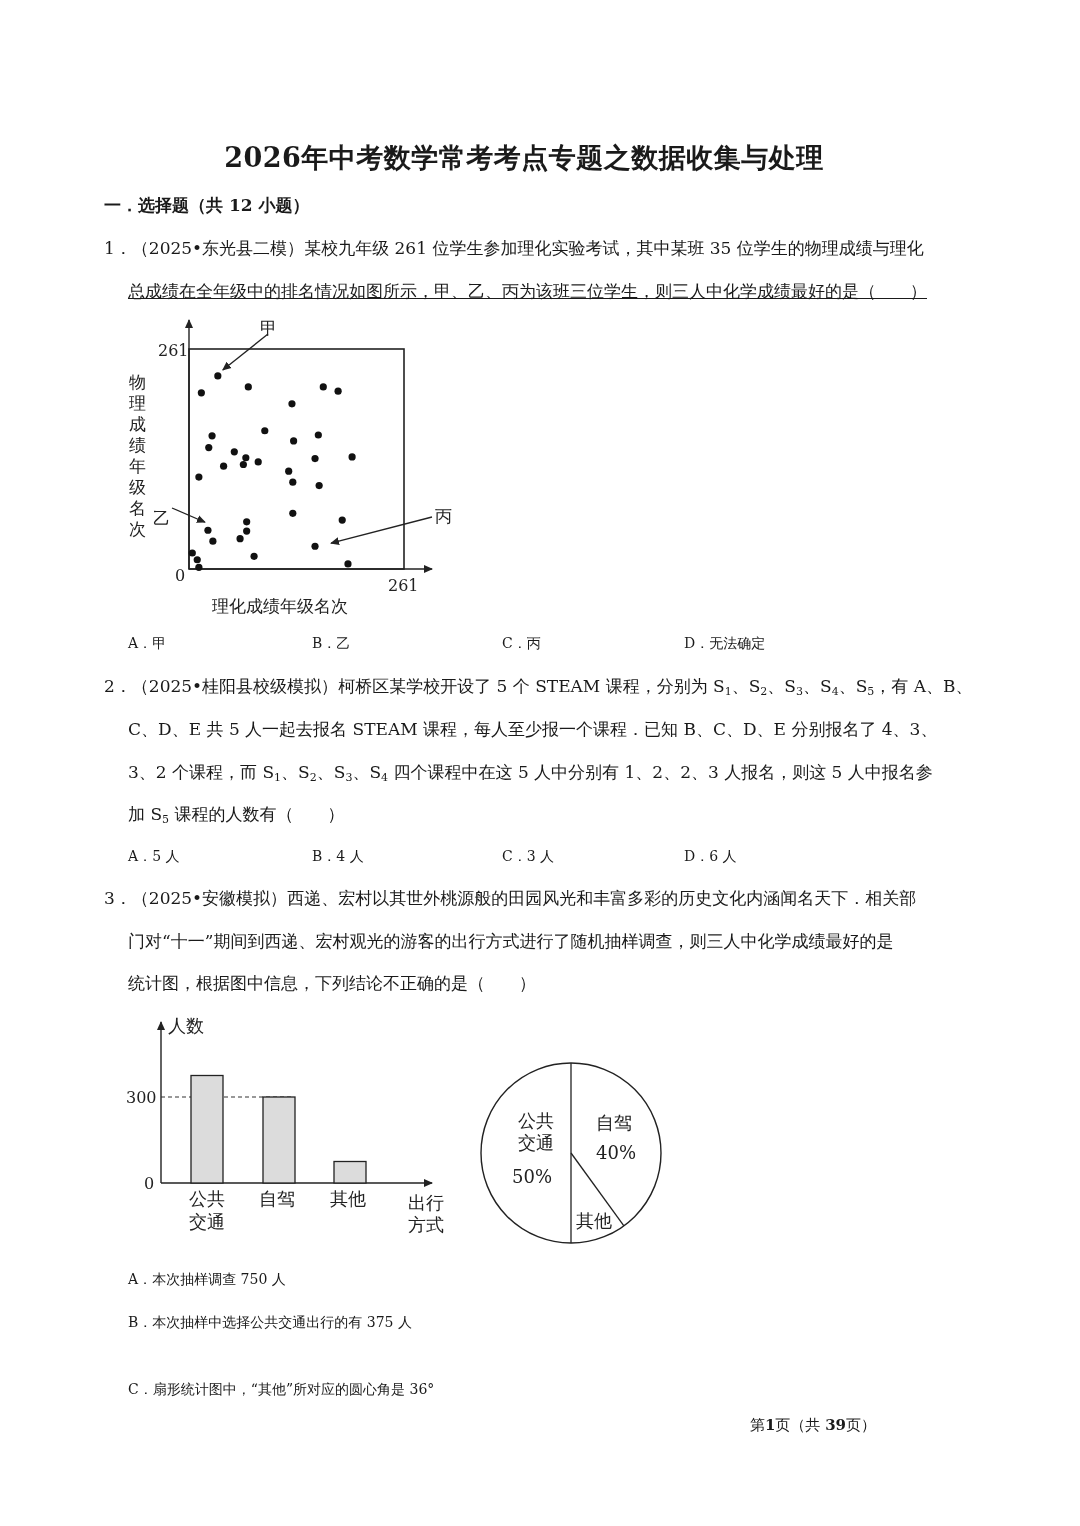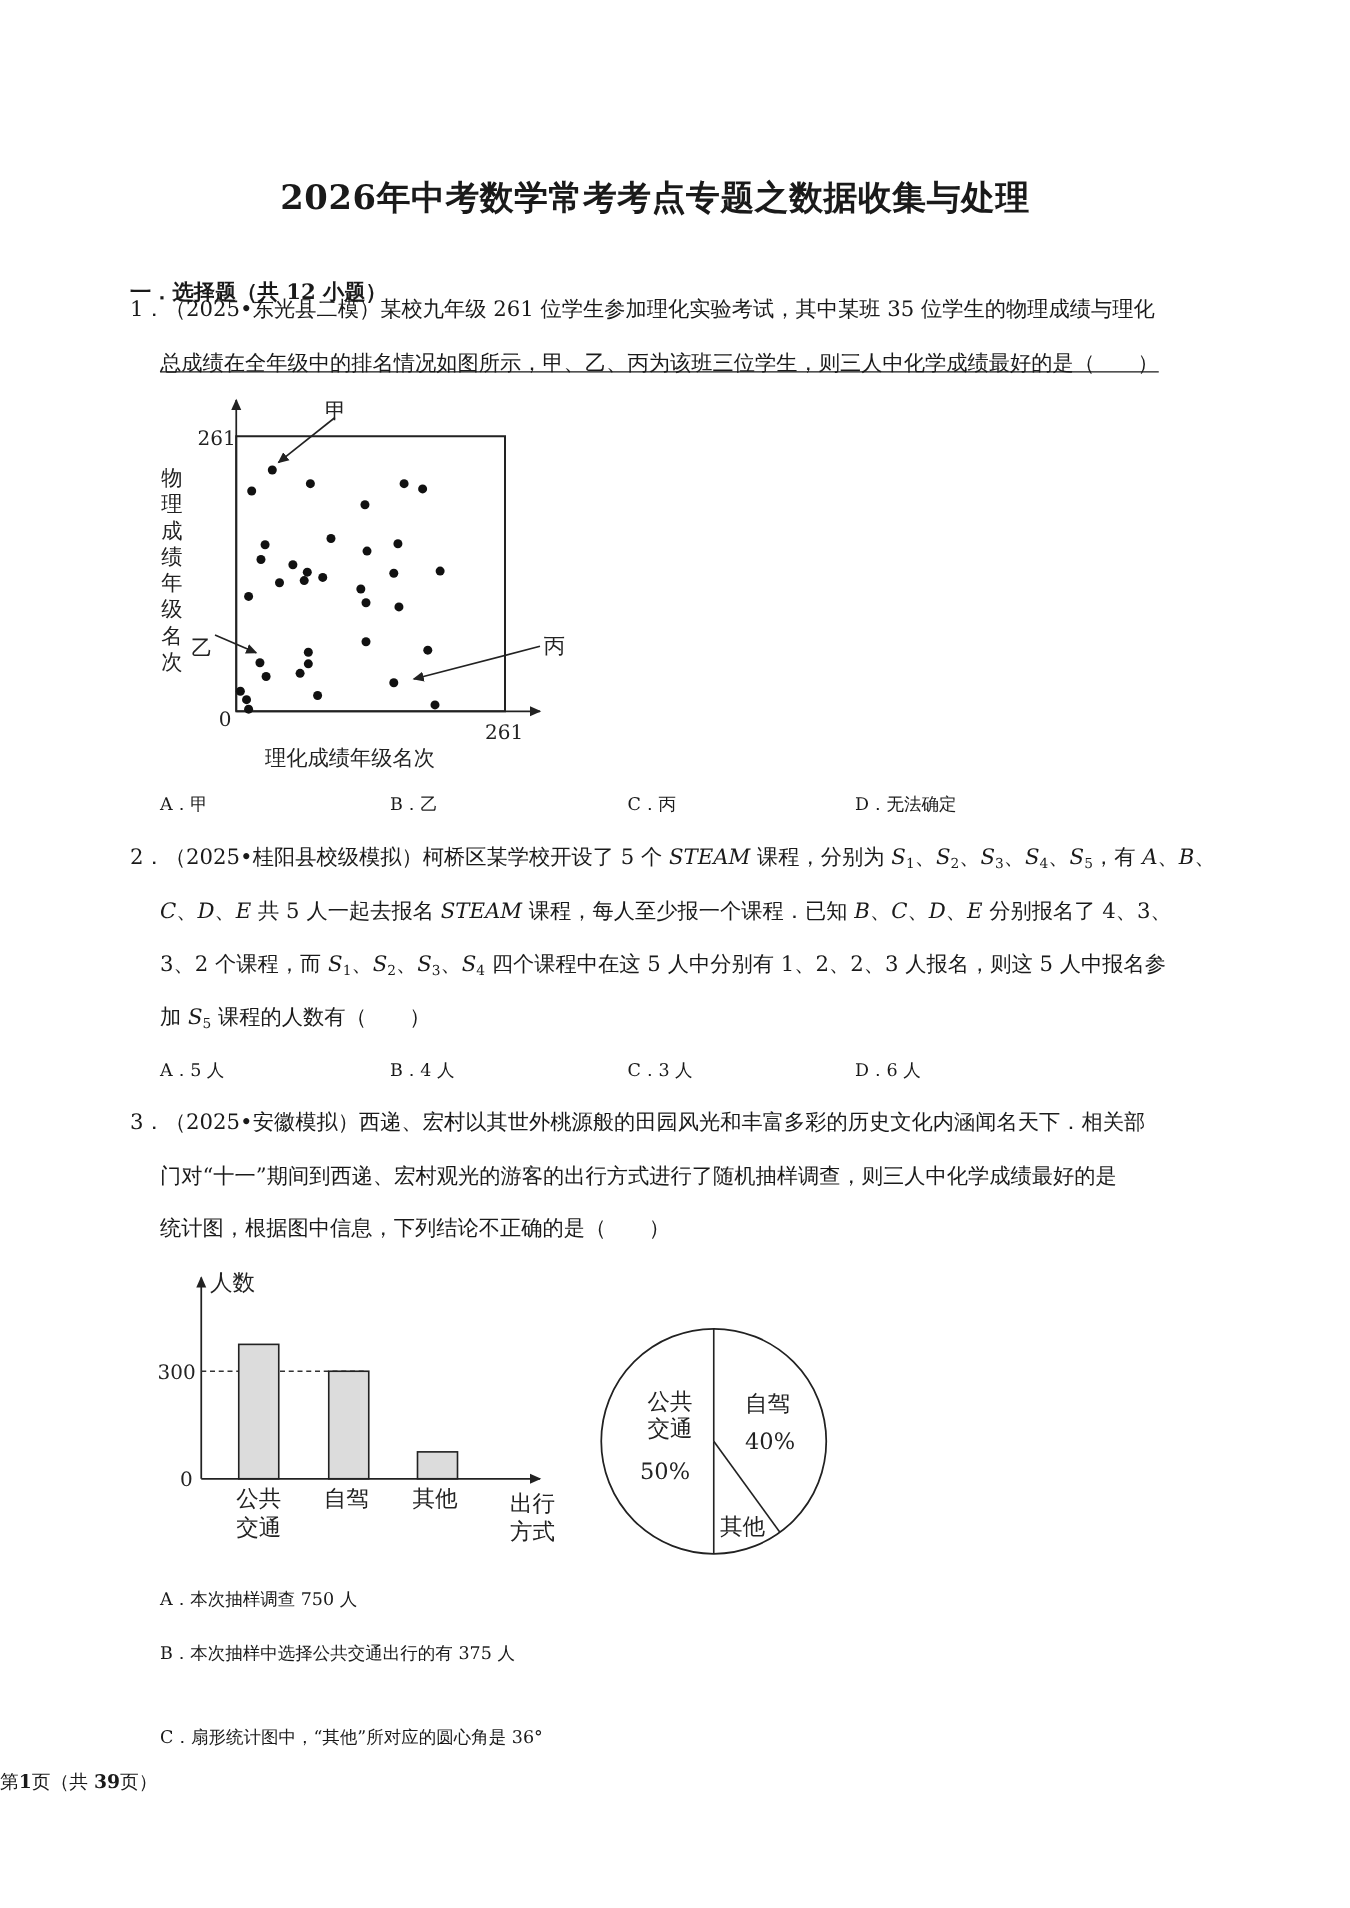--- a/index.html
+++ b/index.html
@@ -1,25 +1,25 @@
 <!DOCTYPE html>
 <html><head>
 <meta charset="utf-8">
 <style>
   html, body { margin: 0; padding: 0; background: #ffffff; }
   body { width: 1080px; height: 1526px; position: relative; overflow: hidden;
          font-family: "DejaVu Serif", "Liberation Serif", serif; color: #1a1a1a; }
   .abs { position: absolute; }
   .title { left: 0; width: 1048px; top: 140px; text-align: center; font-size: 27px; font-weight: bold; letter-spacing: 0.5px; }
-  .section { left: 104px; top: 194px; font-size: 17px; font-weight: bold; margin-top: 28px; }
+  .section { left: 104px; top: 194px; font-size: 17px; font-weight: bold; }
   .line { font-size: 17px; white-space: nowrap; line-height: 1; }
   .opt { font-size: 14px; white-space: nowrap; }
-  .it { font-style: italic; }
+  .it { }
   sub { font-size: 11px; vertical-align: -3px; }
-  .footer { left: 0; width: 876px; top: 1416px; text-align: left; font-size: 15px; }
+  .footer { left: 0; width: 876px; top: 1416px; text-align: right; font-size: 15px; }
   .footer b { font-weight: bold; }
   svg text { font-family: "DejaVu Serif", "Liberation Serif", serif; fill: #222; }
 </style>
 </head>
 <body>
 
 <div class="abs title">2026年中考数学常考考点专题之数据收集与处理</div>
 <div class="abs section">一．选择题（共 12 小题）</div>
 
 <div>

